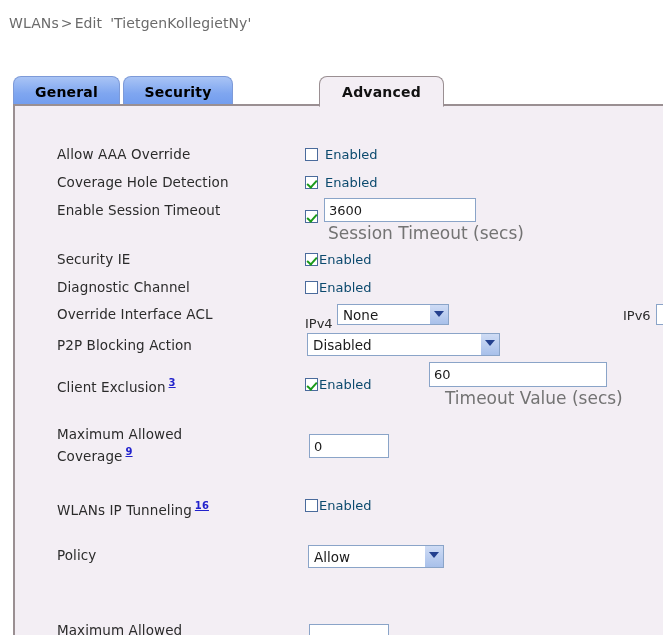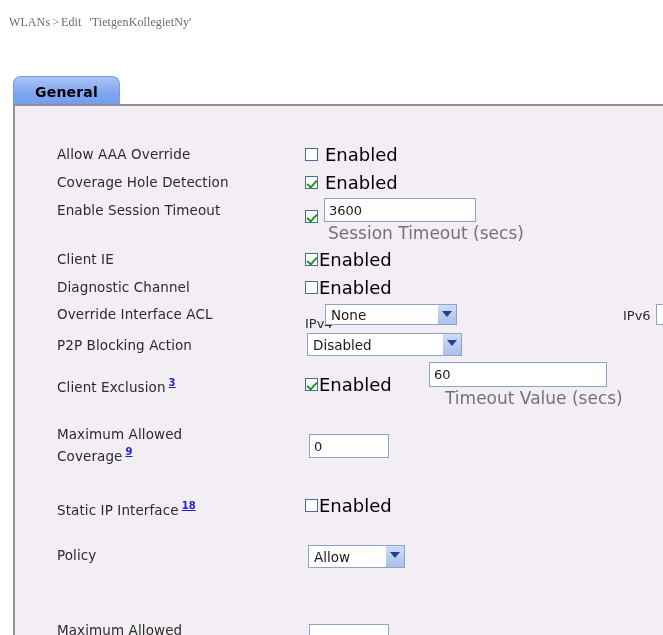--- a/index.html
+++ b/index.html
@@ -13,25 +13,24 @@
     overflow: hidden;
     font-family: "DejaVu Sans", "Liberation Sans", sans-serif;
     position: relative;
   }
 
   
   #breadcrumb {
     position: absolute;
     left: 9px;
     top: 15px;
-    font-size: 12px;
+    font-size: 14px;
     color: #6b6b6b;
     letter-spacing: 0.1px;
     white-space: nowrap;
-    font-family: Liberation Serif, serif;
   }
   #breadcrumb .crumb-sep { margin: 0 2px; }
   #breadcrumb .crumb-name { margin-left: 8px; }
 
   
   #tabstrip {
     position: absolute;
     left: 13px;
     top: 74px;
     height: 33px;
@@ -129,22 +128,22 @@
     position: absolute;
     left: 3px;
     top: 1px;
     width: 4px;
     height: 8px;
     border: solid #1a9a1a;
     border-width: 0 2.4px 2.4px 0;
     transform: rotate(42deg);
   }
   .cbx-label {
-    font-size: 18px;
-    color: #000000;
+    font-size: 13px;
+    color: #0c4a6e;
     vertical-align: middle;
   }
   .gap { margin-left: 7px; }
   .nogap { margin-left: 1px; }
 
   
   .tin {
     box-sizing: border-box;
     border: 1px solid #8aa4c8;
     background: #ffffff;
@@ -206,20 +205,26 @@
 <div id="breadcrumb">
   <span>WLANs</span><span class="crumb-sep">&gt;</span><span>Edit</span><span class="crumb-name">'TietgenKollegietNy'</span>
 </div>
 
 <div id="tab-underline"></div>
 
 <div id="tabstrip">
   <div class="tab inactive" style="left:0px; width:107px;">
     <span>General</span>
   </div>
+  <div class="tab inactive" style="left:110px; width:110px;">
+    <span>Security</span>
+  </div>
+  <div class="tab active" style="left:306px; width:125px;">
+    <span>Advanced</span>
+  </div>
 </div>
 
 <div id="panel">
 
   <div class="row" style="top:40px;">
     <div class="lbl">Allow AAA Override</div>
     <div class="ctl" style="left:290px; top:-2px;">
       <span class="cbx"></span><span class="cbx-label gap">Enabled</span>
     </div>
   </div>
@@ -232,49 +237,49 @@
   </div>
 
   <div class="row" style="top:96px;">
     <div class="lbl">Enable Session Timeout</div>
     <span class="cbx checked" style="position:absolute; left:290px; top:8px;"></span>
     <input class="tin" style="position: absolute; left: 309px; top: -4px; width: 152px; height: 24px;" value="3600">
     <div class="sublabel" style="position:absolute; left:313px; top:21px;">Session Timeout (secs)</div>
   </div>
 
   <div class="row" style="top:145px;">
-    <div class="lbl">Client IE</div>
+    <div class="lbl">Security IE</div>
     <div class="ctl" style="left:290px; top:-2px;">
       <span class="cbx checked"></span><span class="cbx-label nogap">Enabled</span>
     </div>
   </div>
 
   <div class="row" style="top:173px;">
     <div class="lbl">Diagnostic Channel</div>
     <div class="ctl" style="left:290px; top:-2px;">
       <span class="cbx"></span><span class="cbx-label nogap">Enabled</span>
     </div>
   </div>
 
   <div class="row" style="top:200px;">
     <div class="lbl">Override Interface ACL</div>
     <div class="inline-lbl" style="left:290px; top:10px;">IPv4</div>
-    <div class="sel" style="position:absolute; left:310px; top:-2px; width:132px;">
+    <div class="sel" style="position:absolute; left:322px; top:-2px; width:112px;">
       <span class="sel-text">None</span>
       <span class="sel-arrow"></span>
     </div>
     <div class="inline-lbl" style="left:608px; top:2px;">IPv6</div>
     <div class="sel" style="position:absolute; left:641px; top:-2px; width:112px;">
       
     </div>
   </div>
 
   <div class="row" style="top:231px;">
     <div class="lbl">P2P Blocking Action</div>
-    <div class="sel" style="position:absolute; left:292px; top:-4px; width:155px; height:23px;">
+    <div class="sel" style="position:absolute; left:292px; top:-4px; width:193px; height:23px;">
       <span class="sel-text" style="top:3px;">Disabled</span>
       <span class="sel-arrow" style="height:21px;"></span>
     </div>
   </div>
 
   <div class="row" style="top:268px;">
     <div class="lbl">
       <span>Client Exclusion</span><span class="sup">3</span>
     </div>
     <div class="ctl" style="left:290px; top:0px;">
@@ -287,33 +292,33 @@
   <div class="row" style="top:320px;">
     <div class="lbl">
       <span>Maximum Allowed</span><br>
       <span>Coverage</span><span class="sup">9</span>
     </div>
     <input class="tin" style="position: absolute; left: 294px; top: 8px; width: 80px; height: 24px;" value="0">
   </div>
 
   <div class="row" style="top:391px;">
     <div class="lbl">
-      <span>Static IP Interface</span><span class="sup">18</span>
+      <span>WLANs IP Tunneling</span><span class="sup">16</span>
     </div>
     <div class="ctl" style="left:290px; top:-2px;">
       <span class="cbx"></span><span class="cbx-label nogap">Enabled</span>
     </div>
   </div>
 
   <div class="row" style="top:424px;">
     <div class="lbl">
       <br>
       <span>Policy</span>
     </div>
-    <div class="sel" style="position:absolute; left:293px; top:15px; width:97px; height:23px;">
+    <div class="sel" style="position:absolute; left:293px; top:15px; width:136px; height:23px;">
       <span class="sel-text" style="top:3px;">Allow</span>
       <span class="sel-arrow" style="height:21px;"></span>
     </div>
   </div>
 
   <div class="row" style="top:516px;">
     <div class="lbl">Maximum Allowed</div>
     <input class="tin" style="position: absolute; left: 294px; top: 2px; width: 80px; height: 24px;">
   </div>
 

